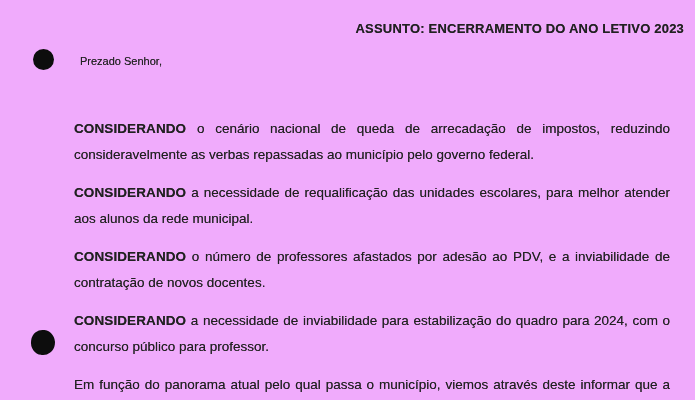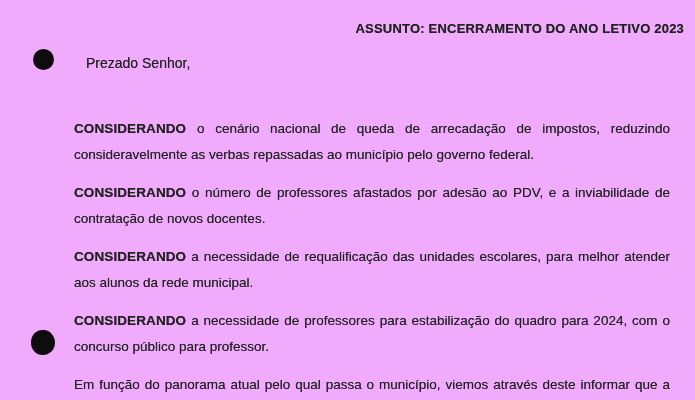--- a/index.html
+++ b/index.html
@@ -25,22 +25,22 @@
     top: 21px;
     right: 11px;
     font-size: 13px;
     font-weight: bold;
     letter-spacing: 0.2px;
     white-space: nowrap;
   }
   .salutation {
     position: absolute;
     top: 55px;
-    left: 86px;
-    font-size: 14px;
+    left: 80px;
+    font-size: 11px;
   }
   .redaction-dot {
     position: absolute;
     background: #0d0d0d;
     border-radius: 50%;
   }
   .dot-top {
     left: 33px;
     top: 49px;
     width: 21px;
@@ -78,19 +78,19 @@
   <div class="subject-line">ASSUNTO: ENCERRAMENTO DO ANO LETIVO 2023</div>
 
   <span class="redaction-dot dot-top"></span>
 
   <div class="salutation">Prezado Senhor,</div>
 
   <span class="redaction-dot dot-middle"></span>
 
   <div class="body-text">
     <p><b>CONSIDERANDO</b><span> o cenário nacional de queda de arrecadação de impostos, reduzindo consideravelmente as verbas repassadas ao município pelo governo federal.</span></p>
+    <p><b>CONSIDERANDO</b><span> a necessidade de requalificação das unidades escolares, para melhor atender aos alunos da rede municipal.</span></p>
     <p><b>CONSIDERANDO</b><span> o número de professores afastados por adesão ao PDV, e a inviabilidade de contratação de novos docentes.</span></p>
-    <p><b>CONSIDERANDO</b><span> a necessidade de requalificação das unidades escolares, para melhor atender aos alunos da rede municipal.</span></p>
-    <p><b>CONSIDERANDO</b><span> a necessidade de professores para estabilização do quadro para 2024, com o concurso público para professor.</span></p>
+    <p><b>CONSIDERANDO</b><span> a necessidade de inviabilidade para estabilização do quadro para 2024, com o concurso público para professor.</span></p>
     <p><b></b><span>Em função do panorama atual pelo qual passa o município, viemos através deste informar que a SEDUC, seguindo a mesma diretriz tomada por outras cidades, encerrará o ano letivo no dia 30/11/2023. Cabe ressaltar que para compensar os dias letivos do mês de dezembro, as escolas trabalharão com Projeto de Sequência Didática desenvolvido pelos alunos no turno oposto durante</span></p>
   </div>
 
 </div>
 
 </body></html>

